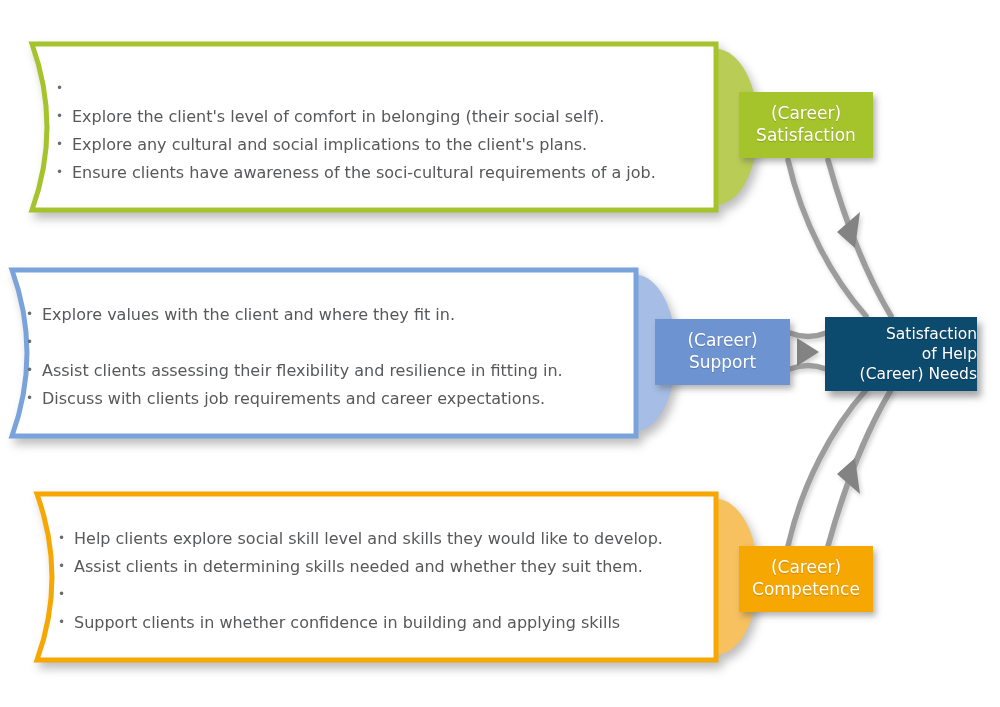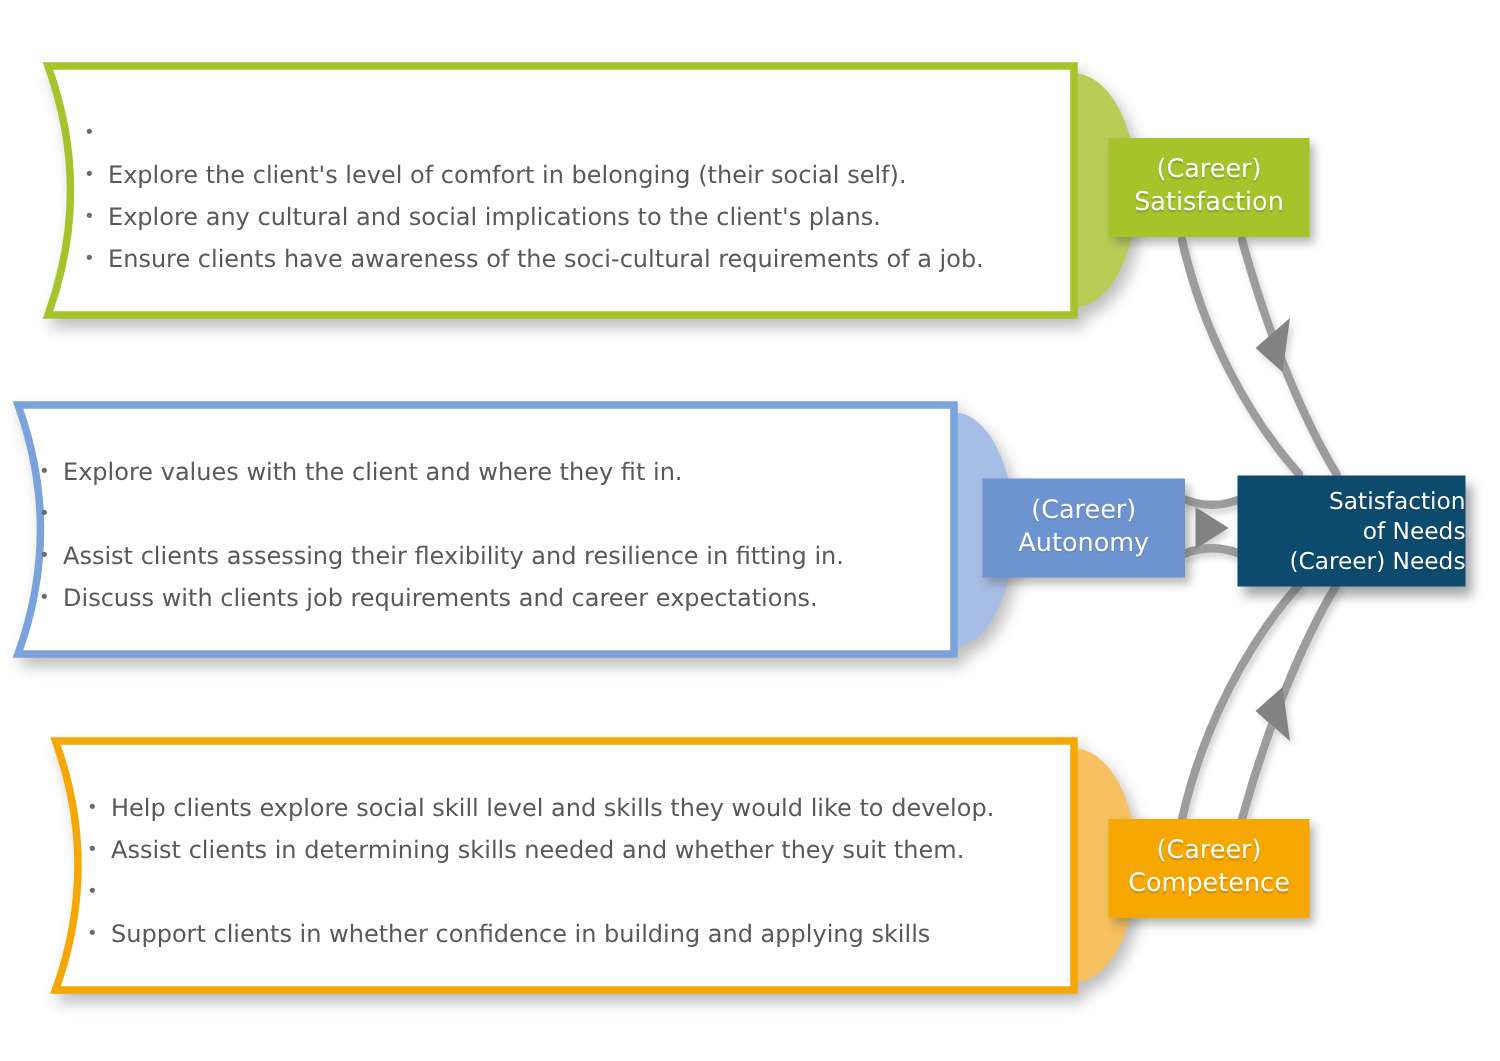--- a/index.html
+++ b/index.html
@@ -168,27 +168,27 @@
       </li>
   </ul>
 
   <div class="tab-label tab-green">
     <div>(Career)</div>
     <div>Satisfaction</div>
   </div>
 
   <div class="tab-label tab-blue">
     <div>(Career)</div>
-    <div>Autonomy</div>
+    <div>Support</div>
   </div>
 
   <div class="tab-label tab-orange">
     <div>(Career)</div>
     <div>Competence</div>
   </div>
 
   <div class="center-node">
     <div>Satisfaction</div>
-    <div>of Needs</div>
+    <div>of Help</div>
     <div>(Career) Needs</div>
   </div>
 
 </div>
 
 </body></html>

